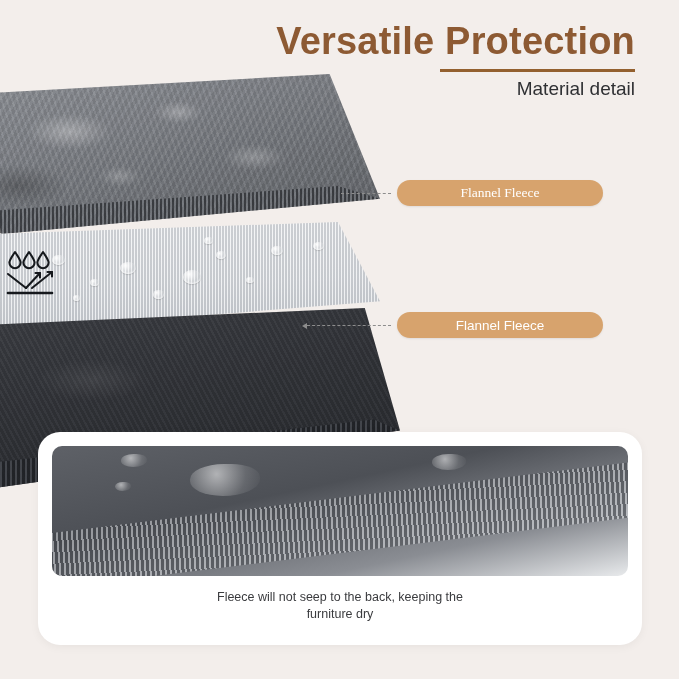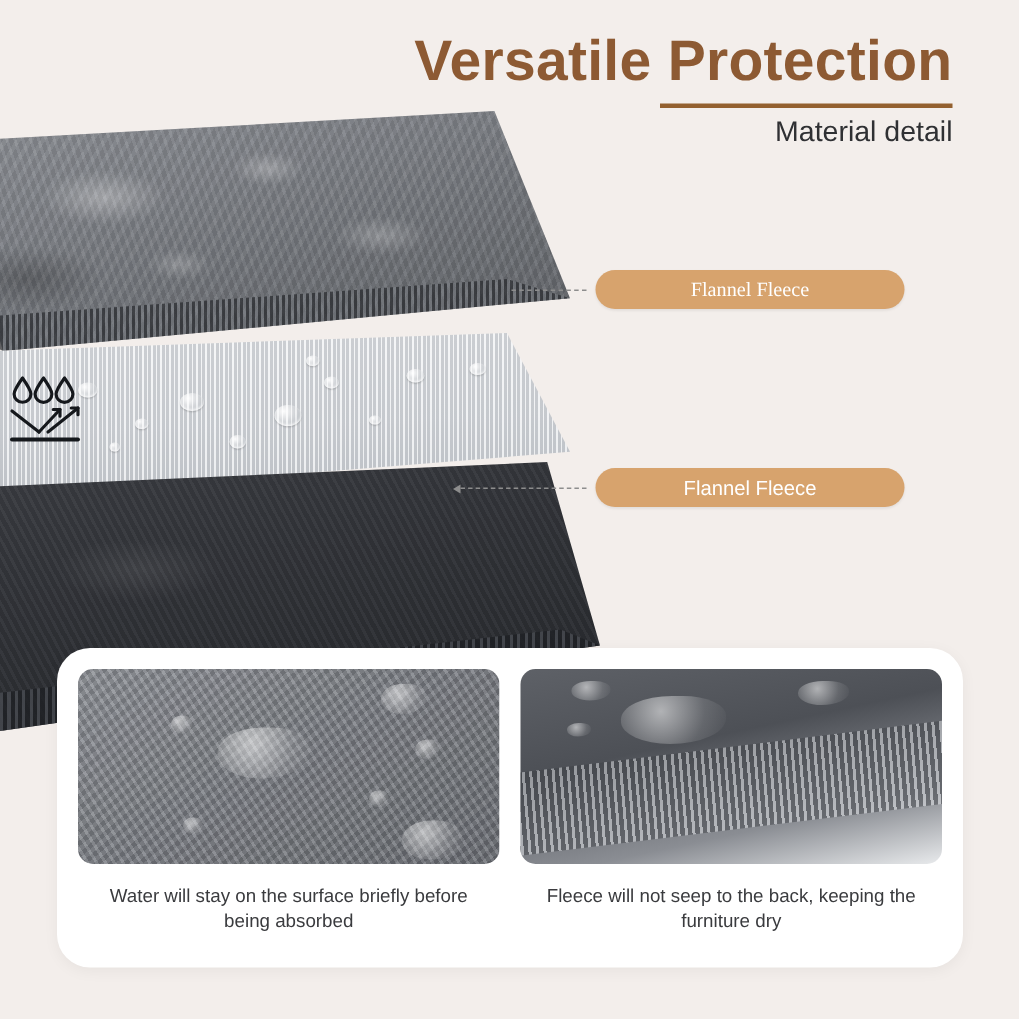--- a/index.html
+++ b/index.html
@@ -312,32 +312,20 @@
 
 
   <div class="callout callout-3">
     <div class="arrow-head" style="top:11px;"></div>
     <div class="dash-line"></div>
     <div class="pill">Flannel Fleece</div>
   </div>
 
   <div class="bottom-card">
 
-    <div class="panel">
-      <div class="photo photo-left">
-        <div class="blob" style="left:33%;top:30%;width:62px;height:34px;"></div>
-        <div class="blob" style="left:22%;top:24%;width:14px;height:12px;"></div>
-        <div class="blob" style="left:72%;top:8%;width:30px;height:20px;"></div>
-        <div class="blob" style="left:80%;top:36%;width:16px;height:13px;"></div>
-        <div class="blob" style="left:69%;top:62%;width:13px;height:11px;"></div>
-        <div class="blob" style="left:25%;top:76%;width:13px;height:11px;"></div>
-        <div class="blob" style="left:77%;top:78%;width:40px;height:26px;"></div>
-      </div>
-      <div class="caption">Water will stay on the surface briefly before being absorbed</div>
-    </div>
 
     <div class="panel">
       <div class="photo photo-right">
         <div class="blob" style="left:24%;top:14%;width:70px;height:32px;"></div>
         <div class="blob" style="left:12%;top:6%;width:26px;height:13px;"></div>
         <div class="blob" style="left:11%;top:28%;width:16px;height:9px;"></div>
         <div class="blob" style="left:66%;top:6%;width:34px;height:16px;"></div>
       </div>
       <div class="caption">Fleece will not seep to the back, keeping the furniture dry</div>
     </div>

